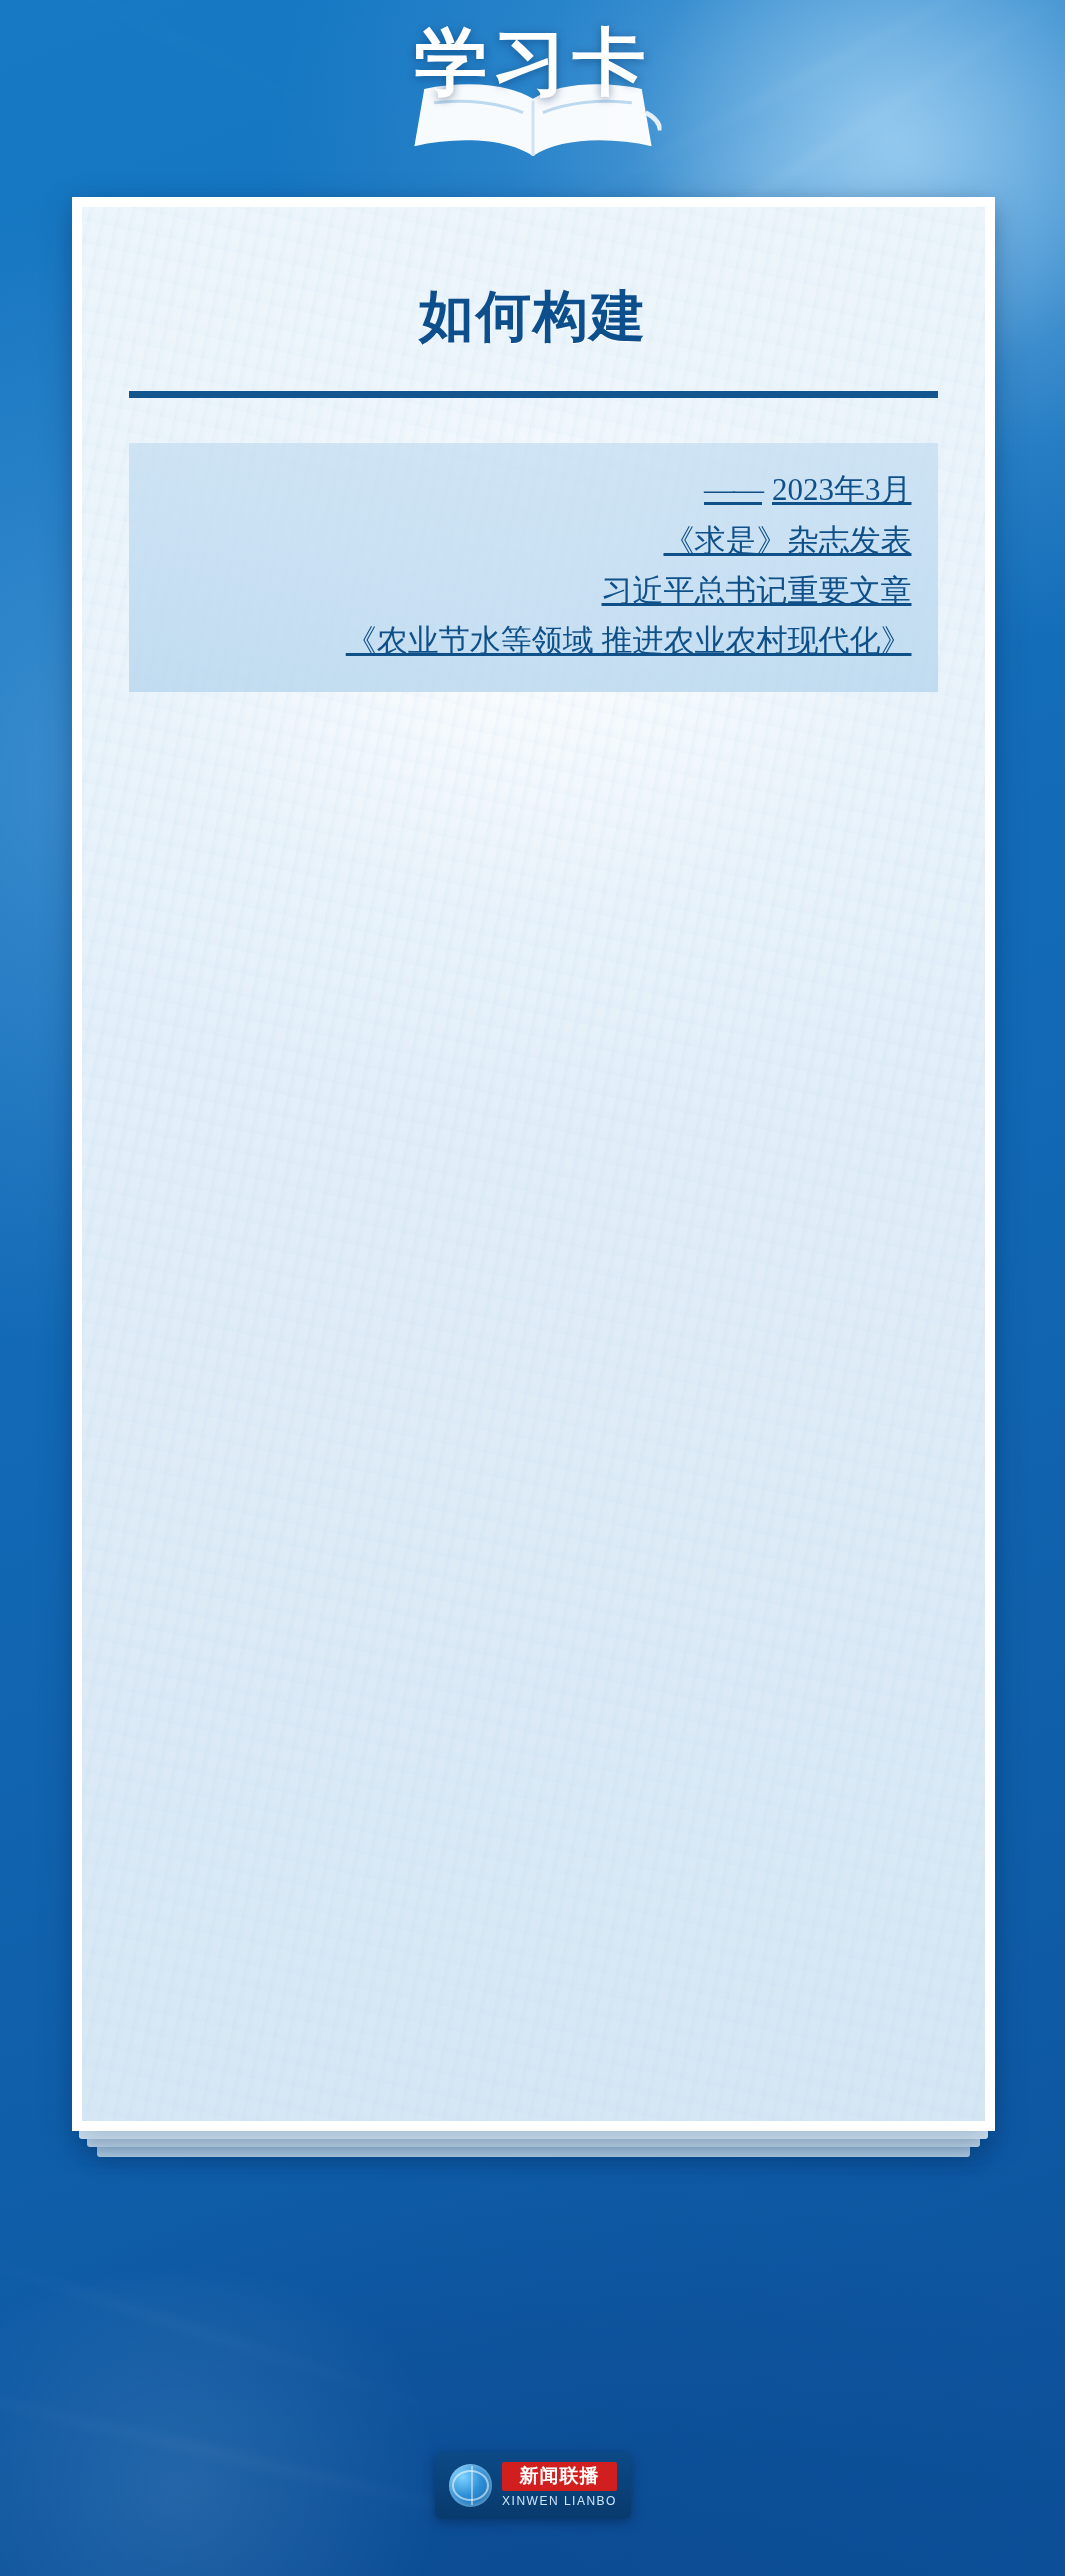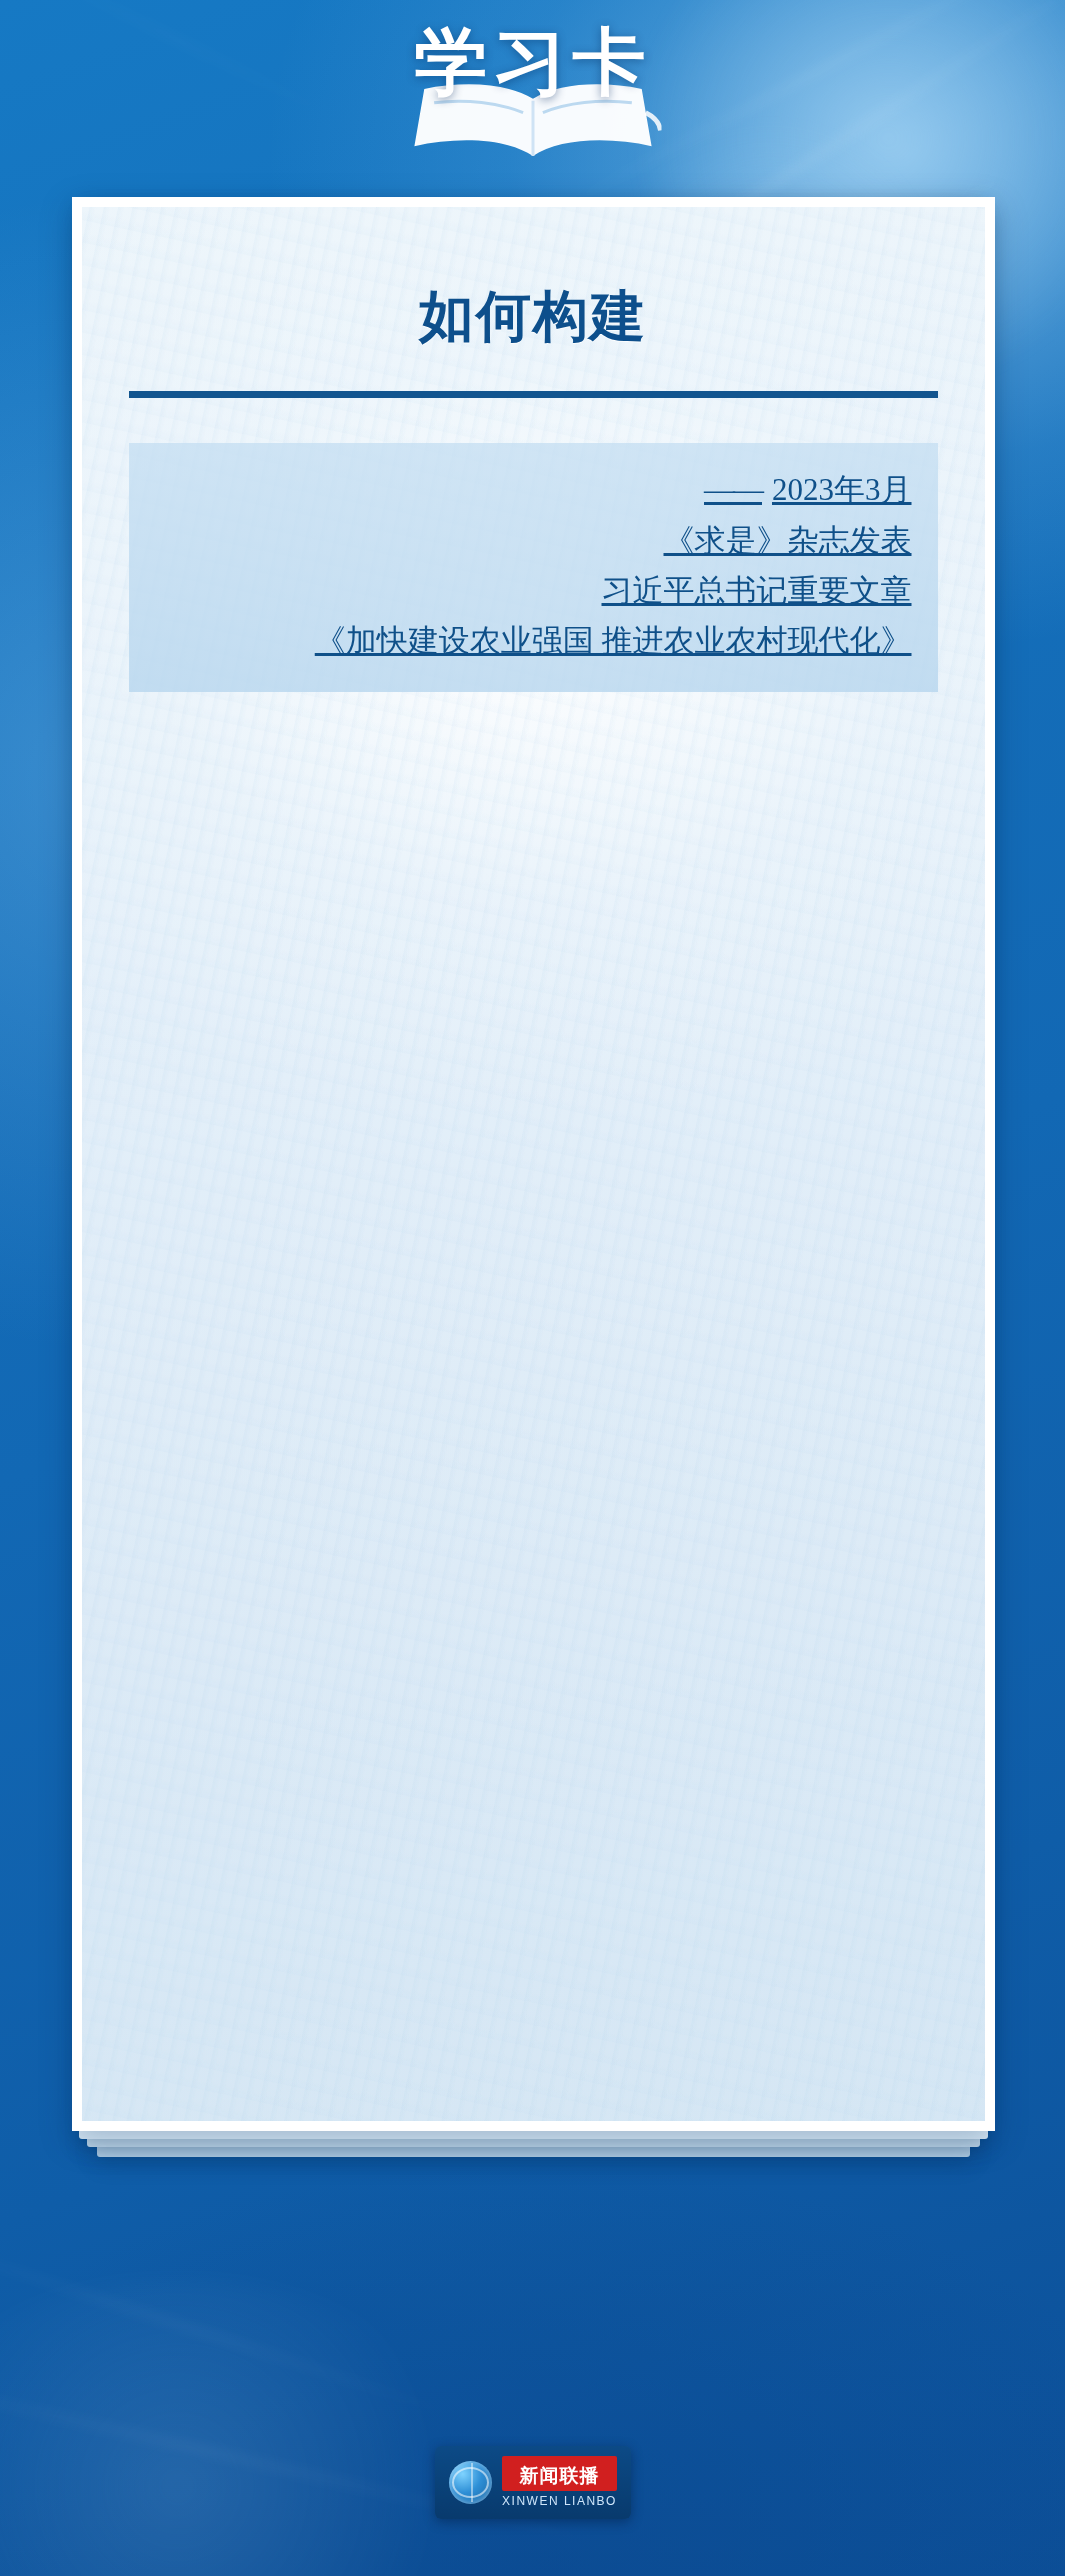--- a/index.html
+++ b/index.html
@@ -222,21 +222,21 @@
     border-left: 2px solid rgba(255,255,255,0.45);
   }
   .badge-txt { text-align: center; line-height: 1.15; }
   .badge-cn {
     display:block;
     background:#d11f1f;
     color:#fff;
     font-size: 19px;
     font-weight: bold;
     letter-spacing: 1px;
-    padding: 9px 8px 4px;
+    padding: 3px 8px 4px;
     border-radius: 2px;
   }
   .badge-en {
     display:block;
     color:#cfe6fb;
     font-size: 12px;
     letter-spacing: 1.5px;
     font-family: "Liberation Sans", sans-serif;
     margin-top: 4px;
   }
@@ -287,21 +287,21 @@
         <div class="banner-rule"></div>
       </div>
 
 
       <div class="source-box">
         <div class="line">
           <span class="dash">——</span><span>2023年3月</span>
         </div>
         <div class="line">《求是》杂志发表</div>
         <div class="line">习近平总书记重要文章</div>
-        <div class="line">《加快建设农业强国 推进农业农村现代化》</div>
+        <div class="line">《农业节水等领域 推进农业农村现代化》</div>
       </div>
 
     </div>
   </div>
 
   <div class="footer">
     <div class="badge">
       <div class="globe"></div>
       <div class="badge-txt">
         <span class="badge-cn">新闻联播</span>

